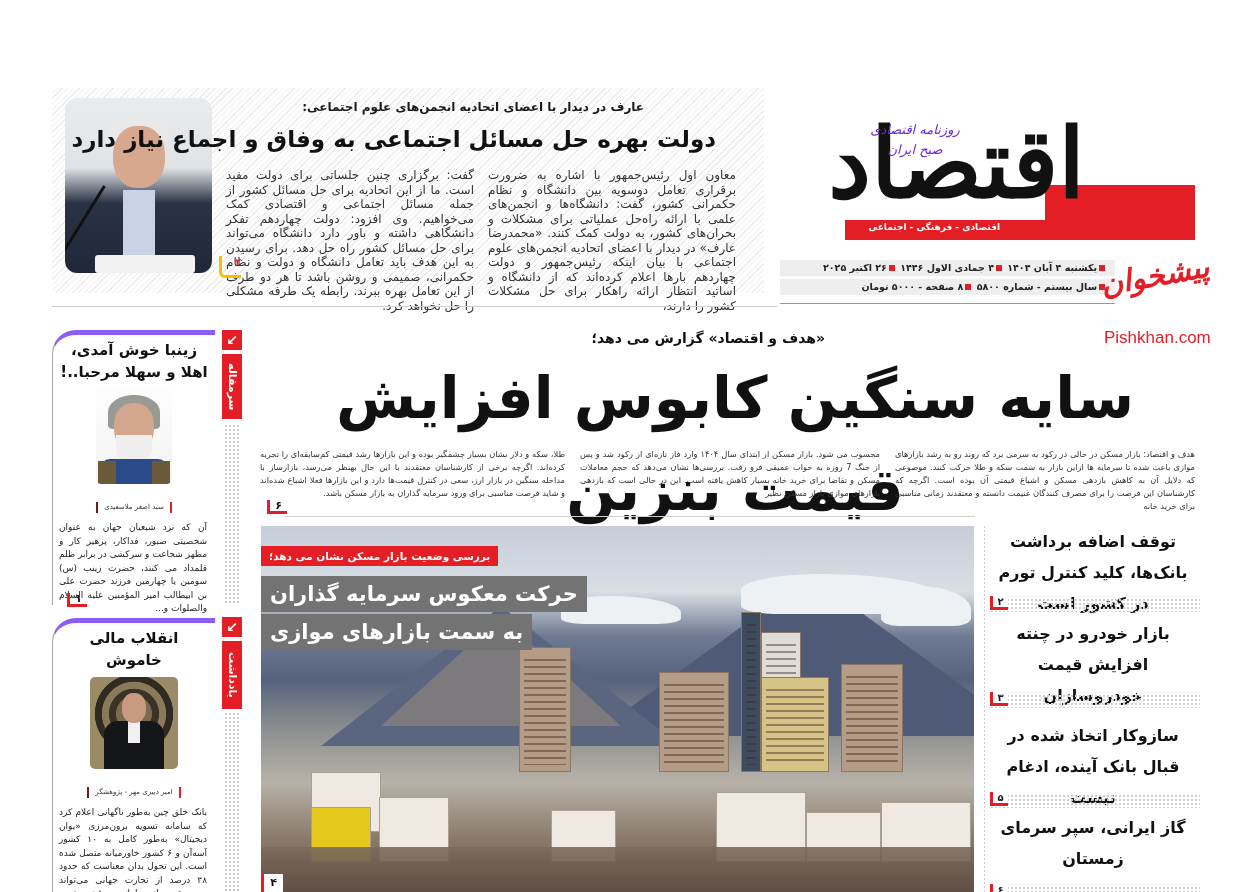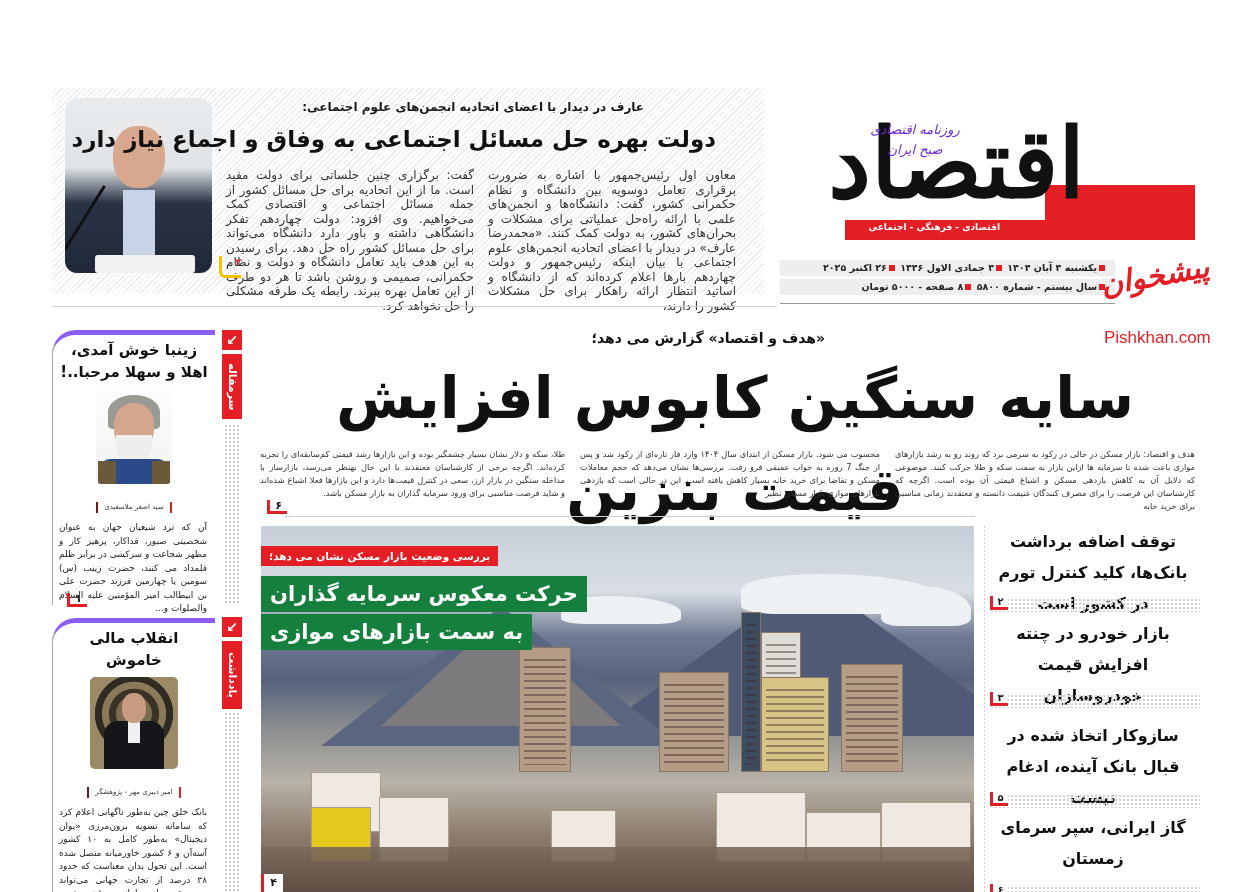--- a/index.html
+++ b/index.html
@@ -119,21 +119,21 @@
   .tower::after { content: ""; position: absolute; inset: 6px 4px; background: repeating-linear-gradient(180deg, transparent 0 5px, rgba(60,40,40,.45) 5px 7px); }
   .house { position: absolute; bottom: 30px; background: #efe9e1; border: 1px solid #a99e90; }
   .house.yellow { background: #e4c91c; }
   .trees { position: absolute; left: 0; bottom: 0; width: 100%; height: 45px; background: linear-gradient(180deg, #7c6a5b, #5d4d42); opacity: .9; }
 
   .photo-kicker {
     position: absolute; left: 261px; top: 546px; background: #e31e24; color: #fff;
     font-size: 10.5px; font-weight: bold; padding: 3px 8px; line-height: 14px;
   }
   .photo-head {
-    position: absolute; left: 261px; background: #15803d; color: #fff;
+    position: absolute; left: 261px; background: #737373; color: #fff;
     font-size: 21px; font-weight: bold; padding: 2px 9px; line-height: 32px; letter-spacing: -0.5px;
   }
   .photo-head-1 { top: 576px; }
   .photo-head-2 { top: 614px; }
   .photo-pageref {
     position: absolute; left: 261px; top: 874px; width: 22px; height: 18px; background: #fff;
     font-size: 11px; font-weight: bold; text-align: center; line-height: 18px; color: #111;
     border-left: 3px solid #e31e24;
   }
 

